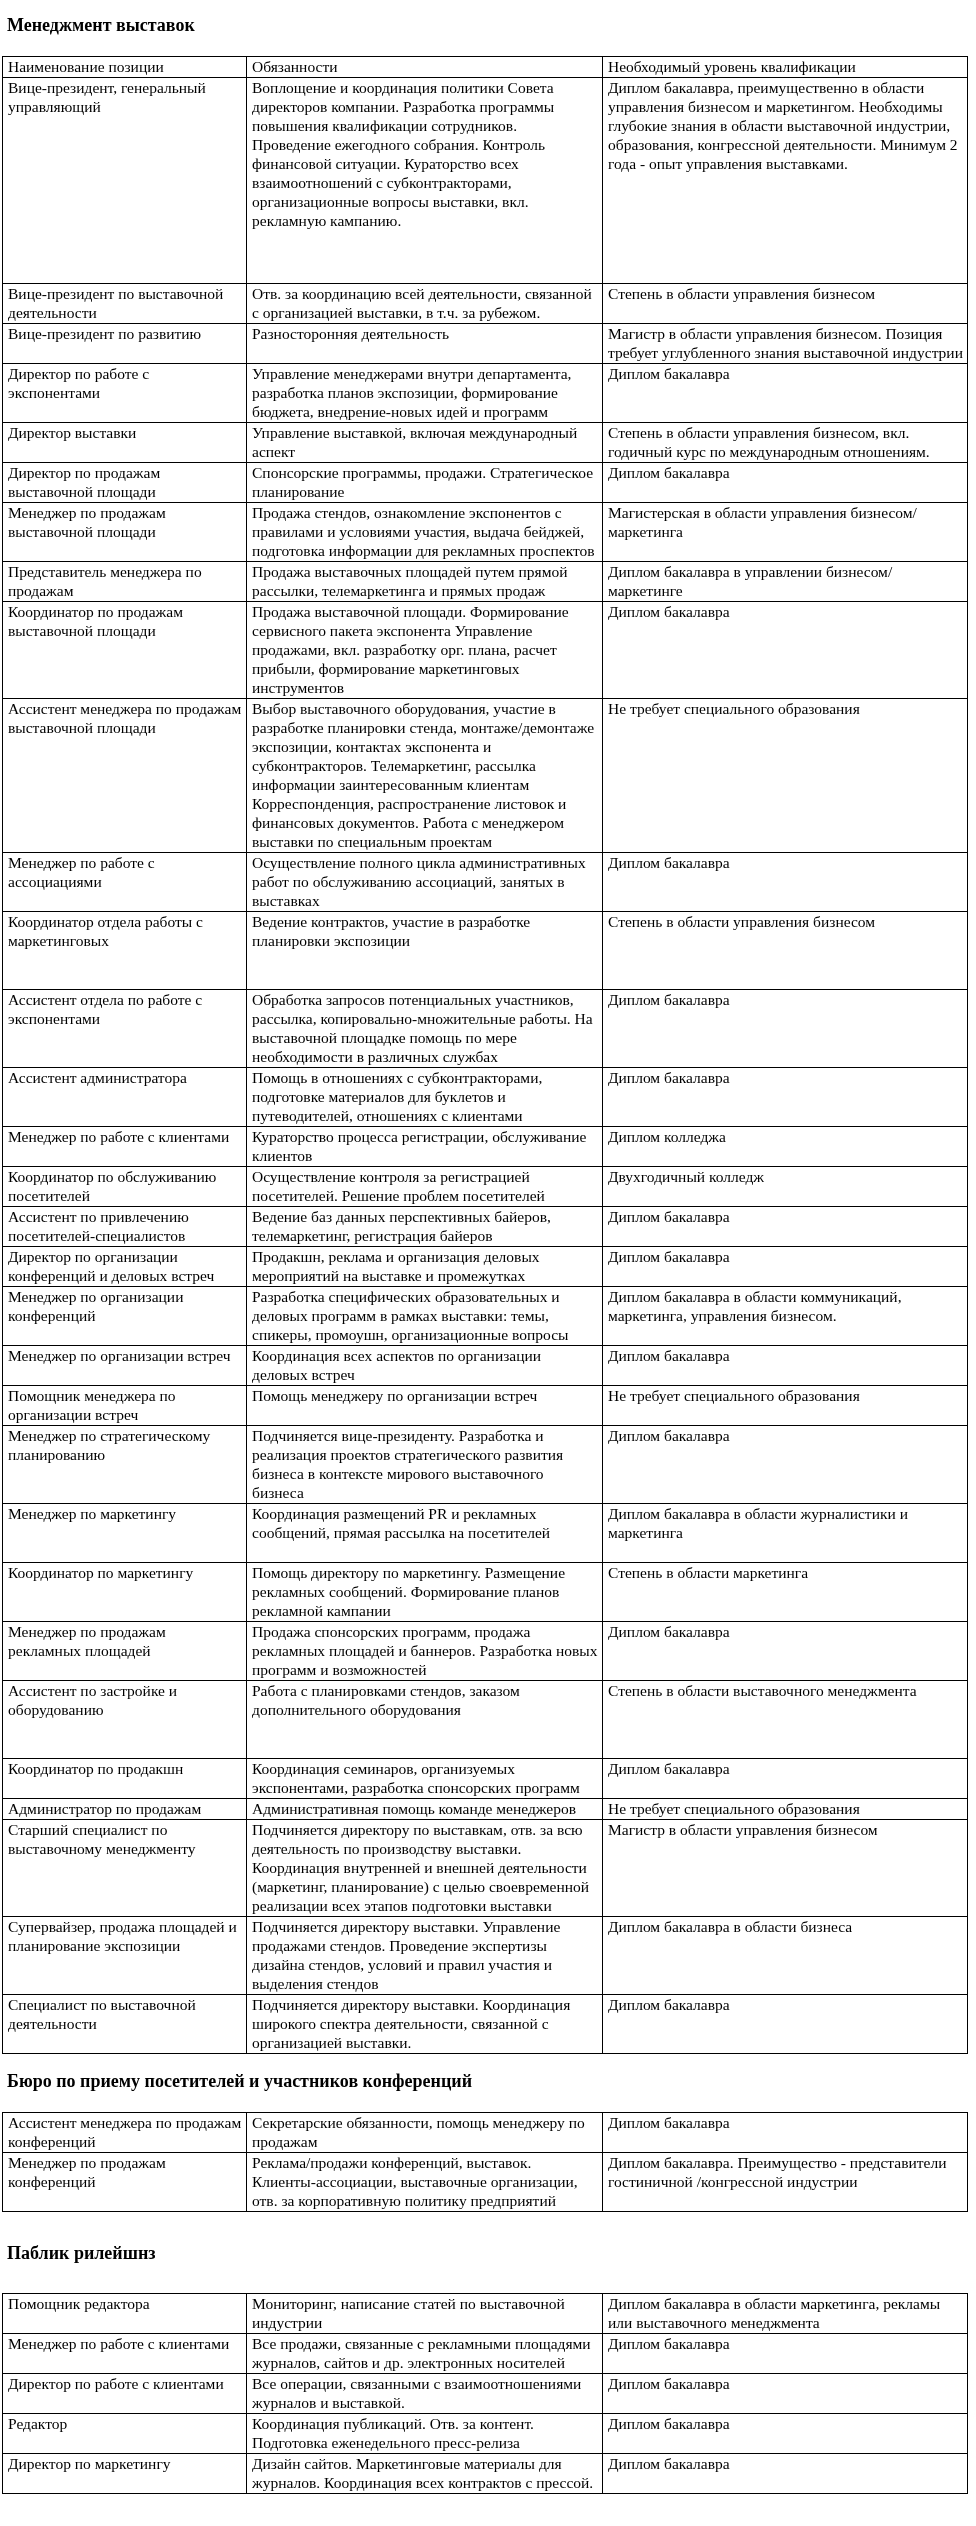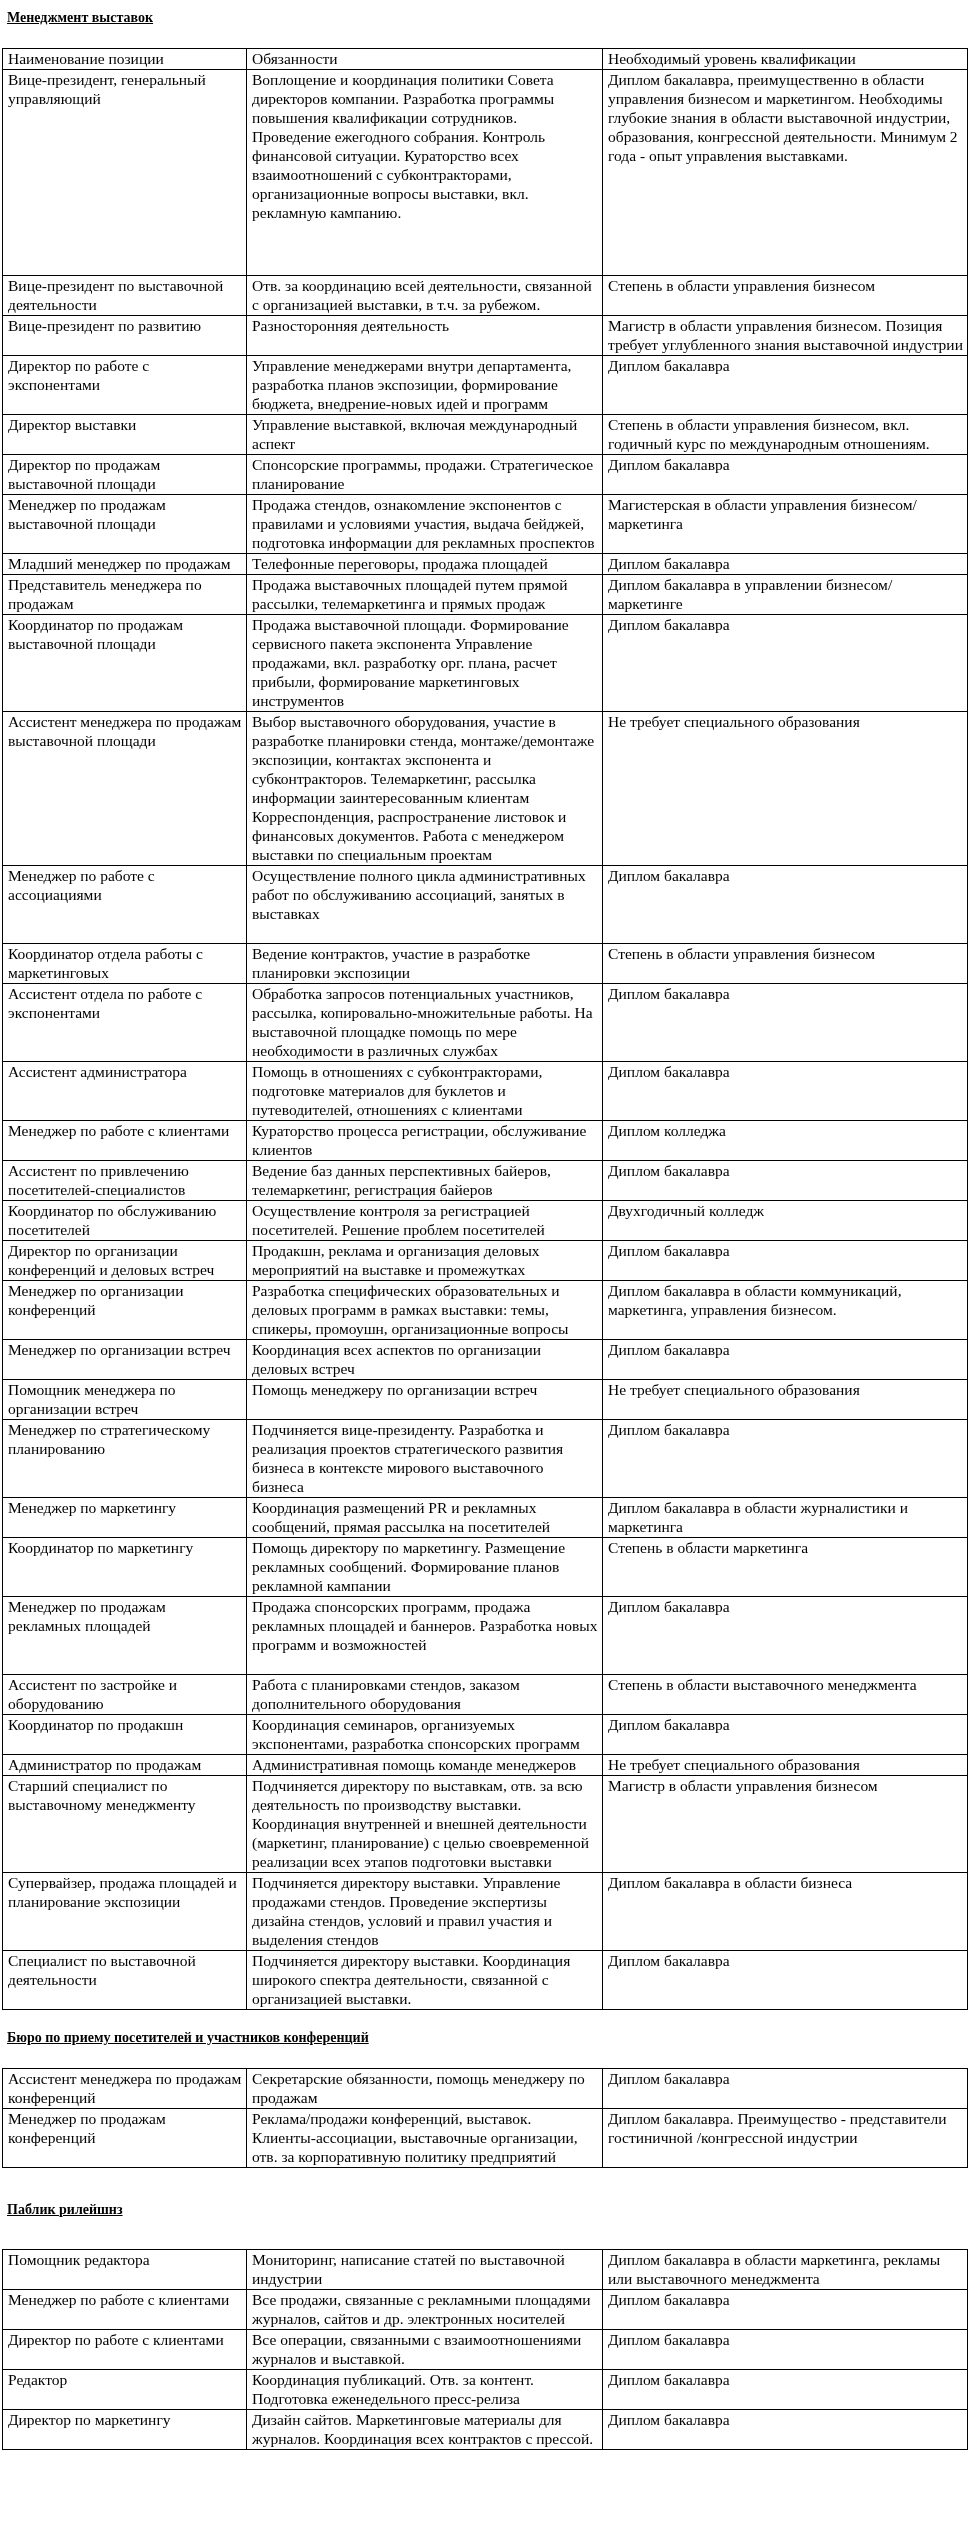--- a/index.html
+++ b/index.html
@@ -10,25 +10,24 @@
   }
   .page {
     width: 976px;
     padding: 8px 0 10px 2px;
     box-sizing: border-box;
     font-family: "Liberation Serif", "DejaVu Serif", serif;
     font-size: 15.5px;
     line-height: 19px;
   }
   .section-title {
-    font-size: 14px;
+    font-size: 18px;
     font-weight: bold;
-    margin: 0 0 21px 5px;
+    margin: 8px 0 21px 5px;
     line-height: 19px;
-    text-decoration: underline;
   }
   section { margin: 0; }
   section + section .section-title { margin-top: 18px; }
   #sec-pr .section-title { margin-top: 32px; margin-bottom: 30px; }
   table.positions-table {
     border-collapse: collapse;
     table-layout: fixed;
     width: 965px;
     border-radius: 10px;
   }
@@ -98,25 +97,20 @@
             <td>Директор по продажам выставочной площади</td>
             <td>Спонсорские программы, продажи. Стратегическое планирование</td>
             <td>Диплом бакалавра</td>
           </tr>
           <tr>
             <td>Менеджер по продажам выставочной площади</td>
             <td>Продажа стендов, ознакомление экспонентов с правилами и условиями участия, выдача бейджей, подготовка информации для рекламных проспектов</td>
             <td>Магистерская в области управления бизнесом/маркетинга</td>
           </tr>
           <tr>
-            <td>Младший менеджер по продажам</td>
-            <td>Телефонные переговоры, продажа площадей</td>
-            <td>Диплом бакалавра</td>
-          </tr>
-          <tr>
             <td>Представитель менеджера по продажам</td>
             <td>Продажа выставочных площадей путем прямой рассылки, телемаркетинга и прямых продаж</td>
             <td>Диплом бакалавра в управлении бизнесом/маркетинге</td>
           </tr>
           <tr>
             <td>Координатор по продажам выставочной площади</td>
             <td>Продажа выставочной площади. Формирование сервисного пакета экспонента Управление продажами, вкл. разработку орг. плана, расчет прибыли, формирование маркетинговых инструментов</td>
             <td>Диплом бакалавра</td>
           </tr>
           <tr>
@@ -143,28 +137,28 @@
             <td>Ассистент администратора</td>
             <td>Помощь в отношениях с субконтракторами, подготовке материалов для буклетов и путеводителей, отношениях с клиентами</td>
             <td>Диплом бакалавра</td>
           </tr>
           <tr>
             <td>Менеджер по работе с клиентами</td>
             <td>Кураторство процесса  регистрации, обслуживание  клиентов</td>
             <td>Диплом колледжа</td>
           </tr>
           <tr>
-            <td>Ассистент по привлечению посетителей-специалистов</td>
-            <td>Ведение баз данных перспективных байеров, телемаркетинг, регистрация байеров</td>
-            <td>Диплом бакалавра</td>
-          </tr>
-          <tr>
             <td>Координатор по обслуживанию посетителей</td>
             <td>Осуществление контроля за регистрацией посетителей. Решение проблем посетителей</td>
             <td>Двухгодичный колледж</td>
+          </tr>
+          <tr>
+            <td>Ассистент по привлечению посетителей-специалистов</td>
+            <td>Ведение баз данных перспективных байеров, телемаркетинг, регистрация байеров</td>
+            <td>Диплом бакалавра</td>
           </tr>
           <tr>
             <td>Директор по организации конференций и деловых встреч</td>
             <td>Продакшн, реклама и организация деловых мероприятий на выставке и промежутках</td>
             <td>Диплом бакалавра</td>
           </tr>
           <tr>
             <td>Менеджер по организации конференций</td>
             <td>Разработка специфических образовательных и деловых программ в рамках выставки: темы, спикеры, промоушн, организационные вопросы</td>
             <td>Диплом бакалавра в области коммуникаций, маркетинга, управления бизнесом.</td>

